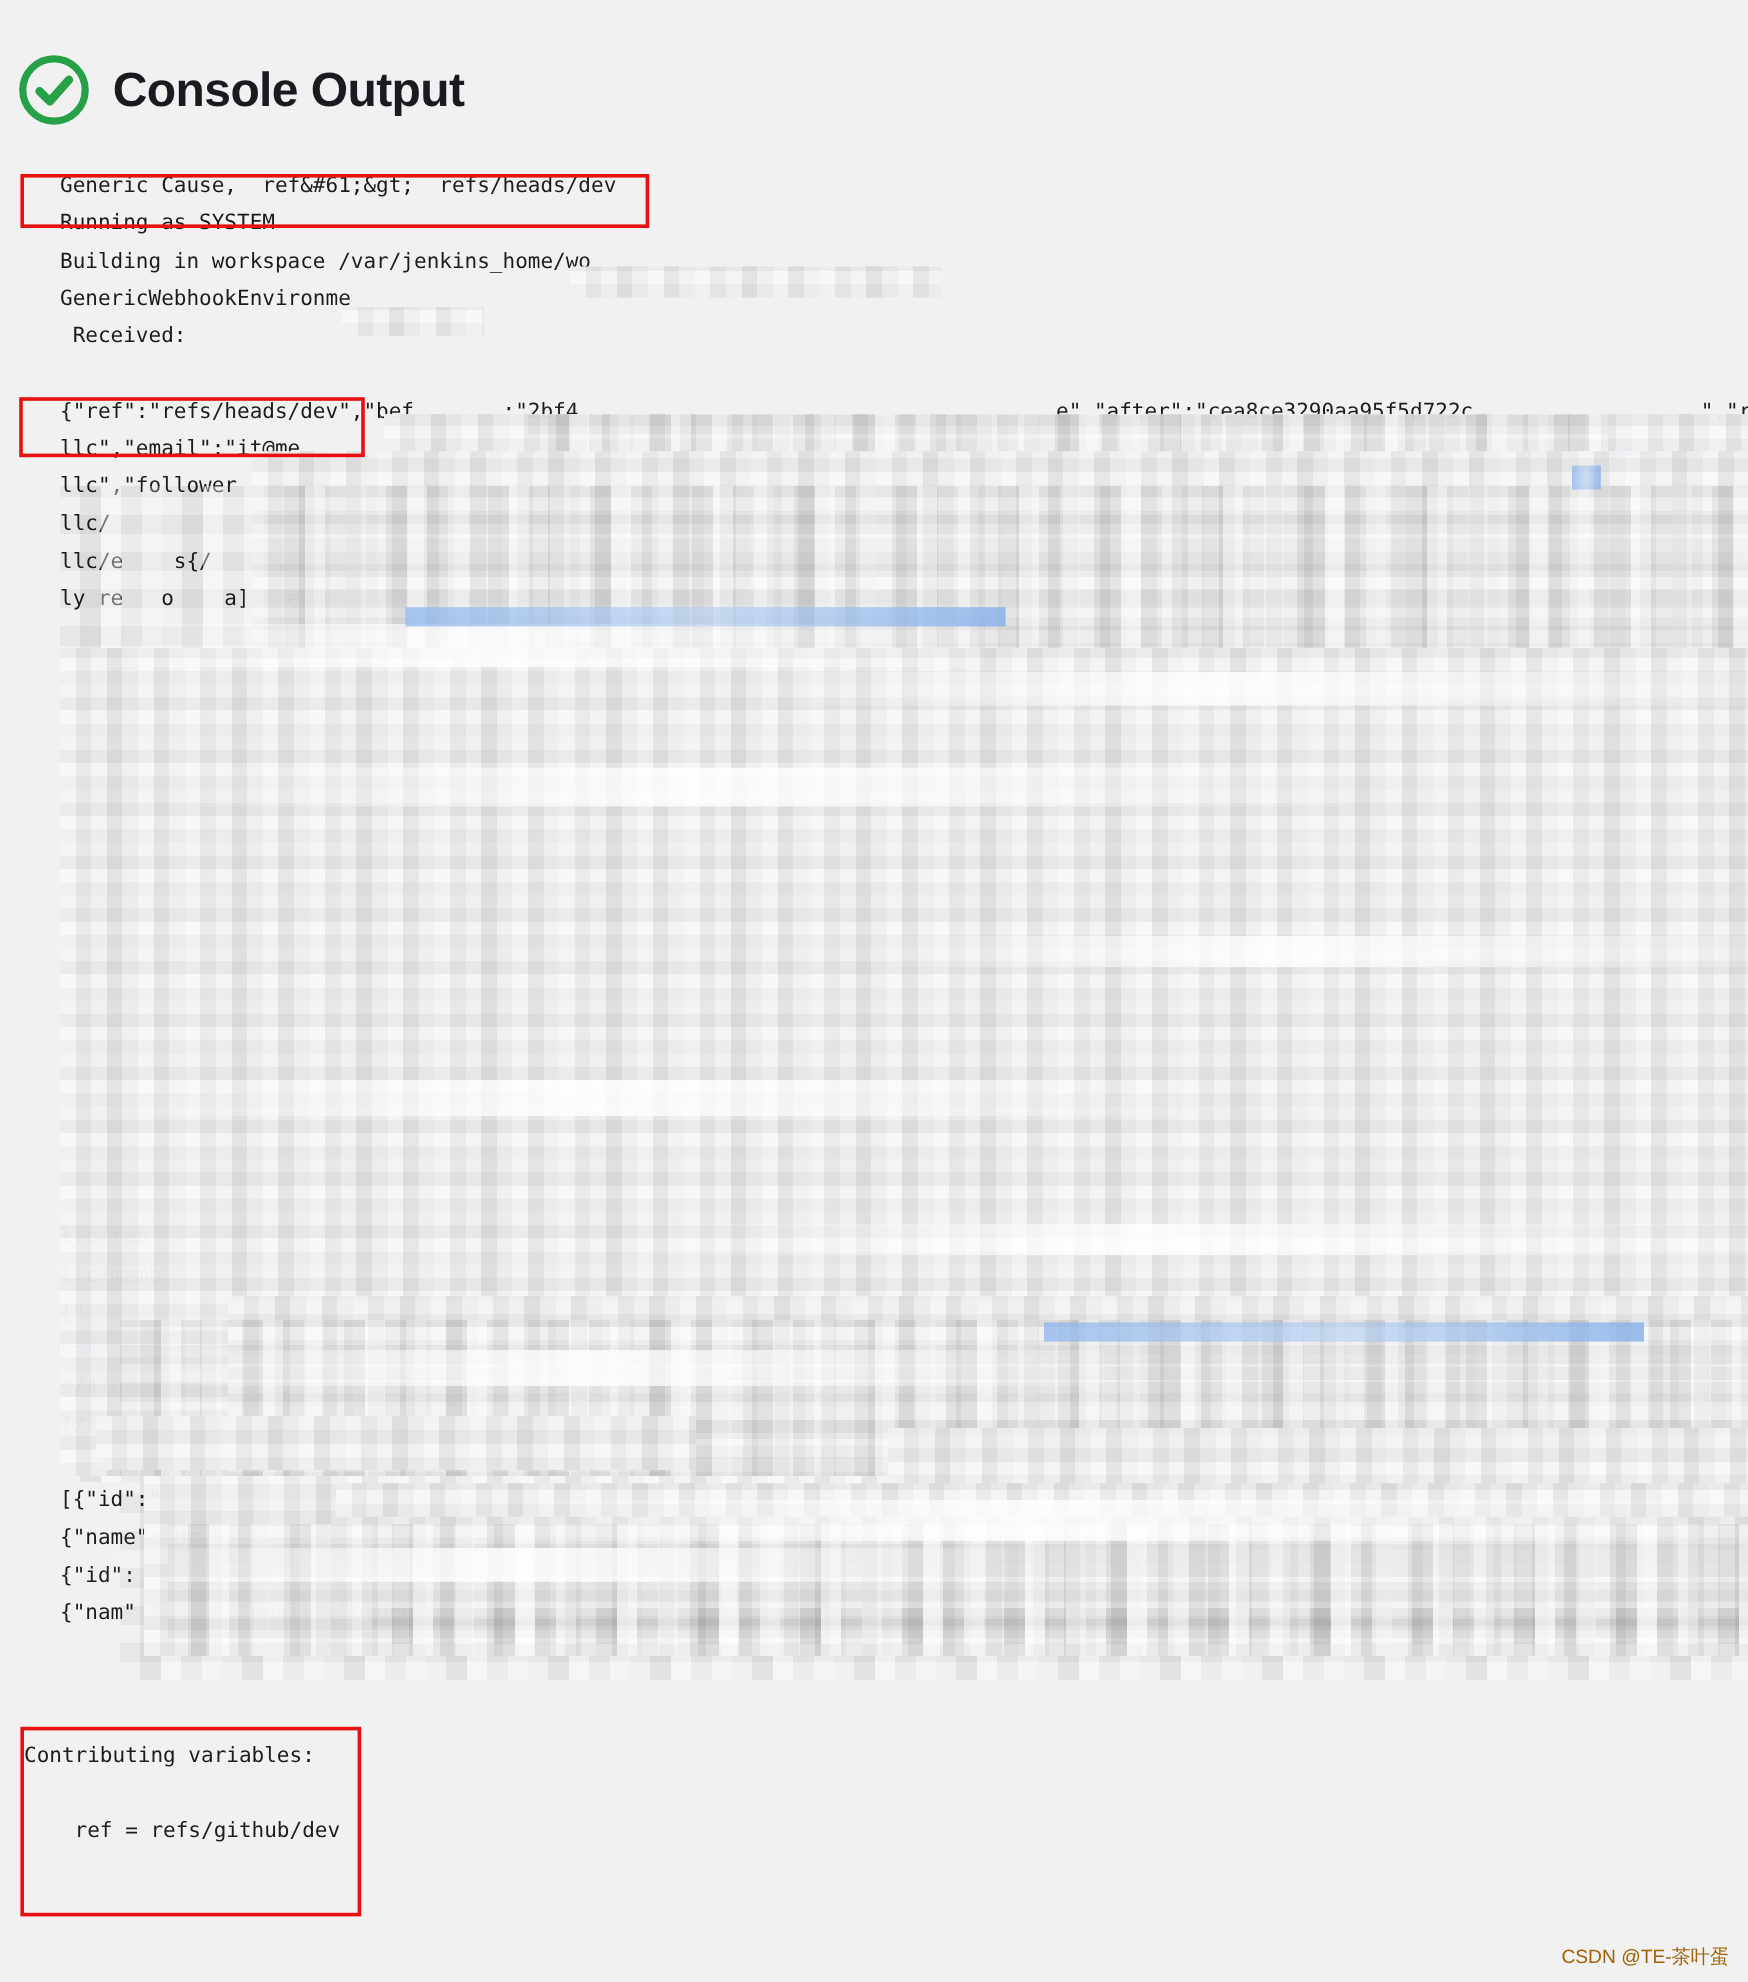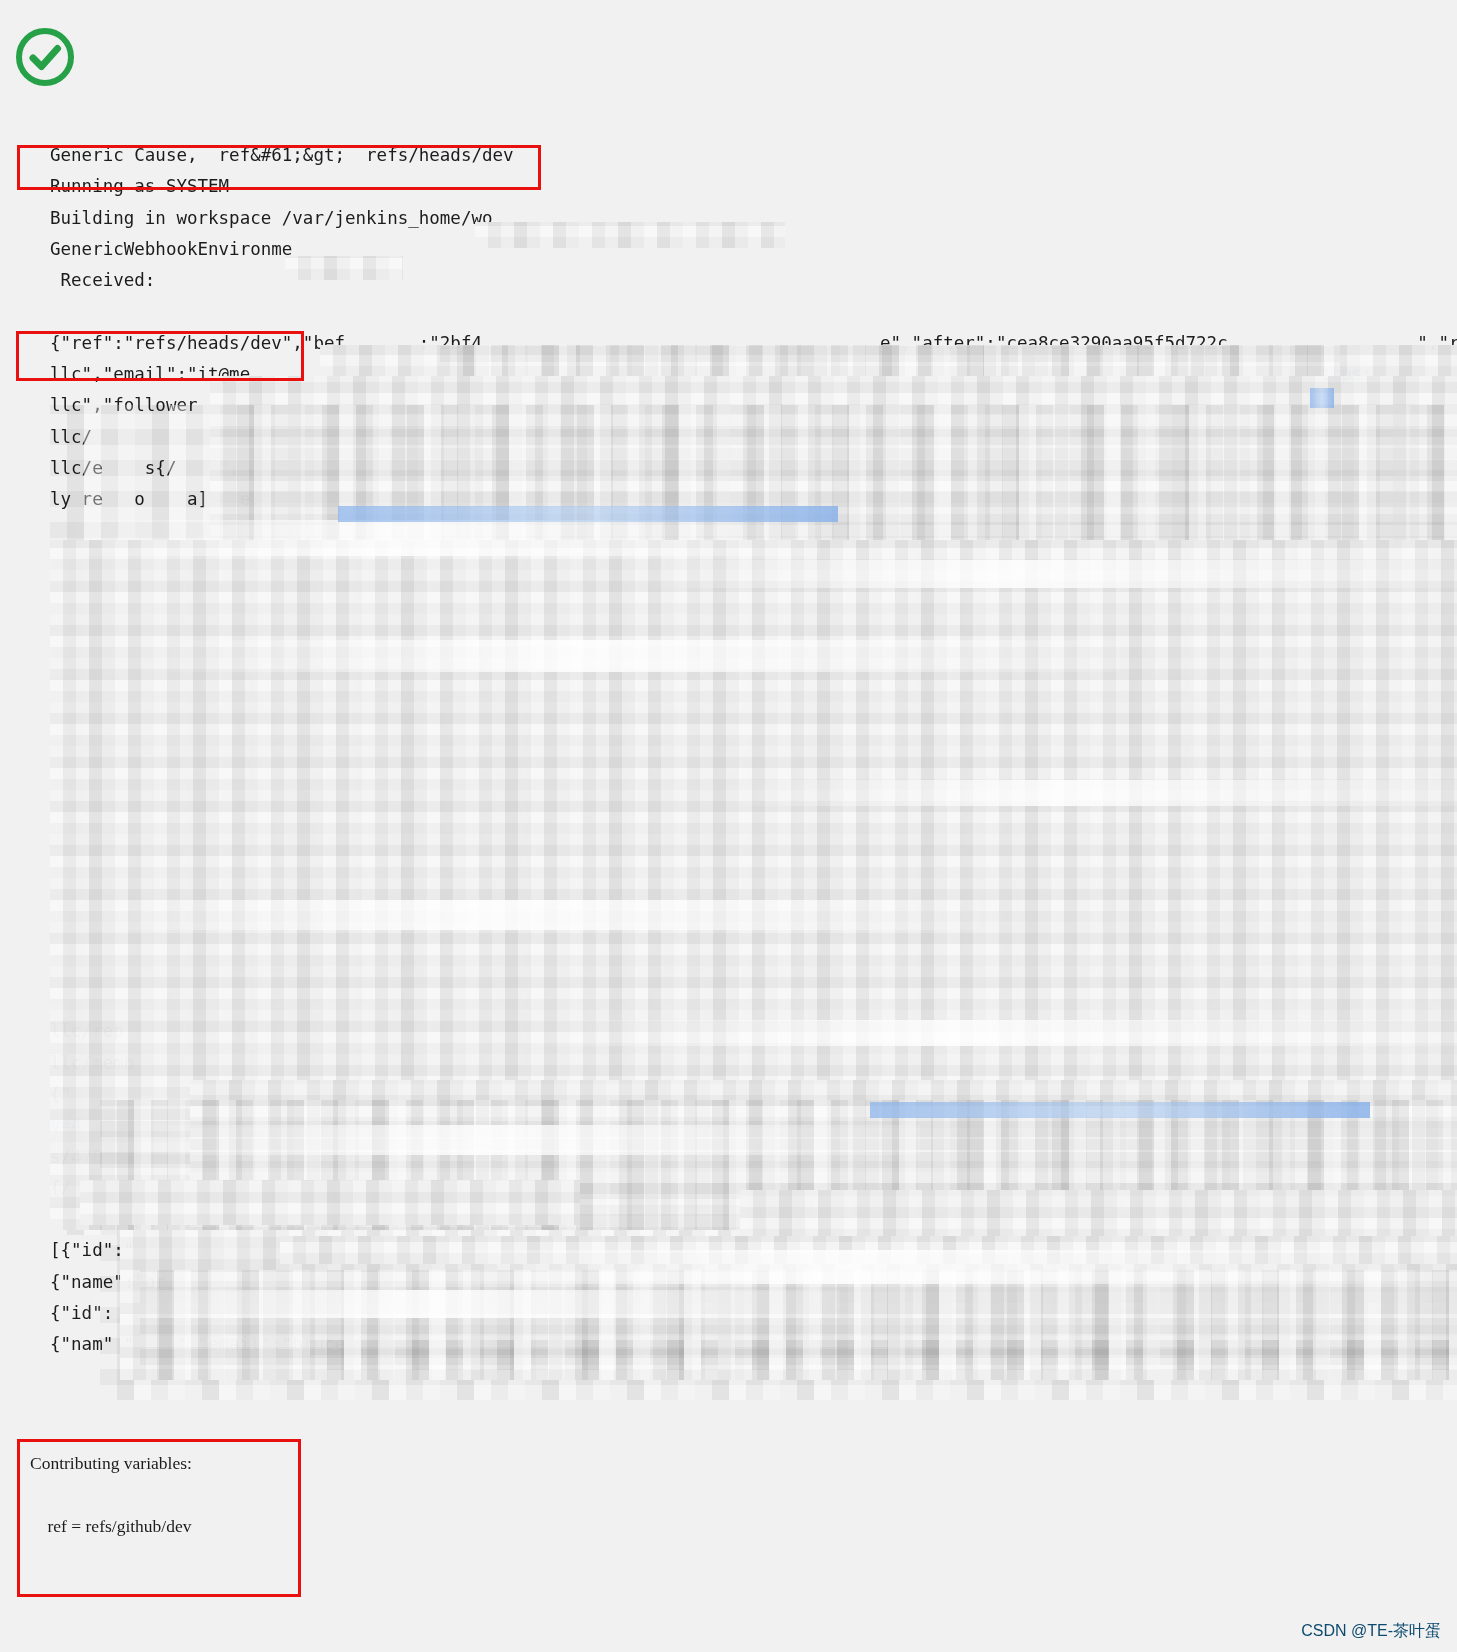--- a/index.html
+++ b/index.html
@@ -127,35 +127,36 @@
     box-sizing: border-box;
     pointer-events: none;
   }
 
   
   .watermark {
     position: absolute;
     right: 16px;
     bottom: 10px;
     font-size: 16px;
-    color: #0c4a6e;
+    color: #a16207;
     font-family: "Liberation Sans", sans-serif;
     white-space: nowrap;
   }
 </style>
 </head>
 <body>
 
 <div class="header">
   <span class="status-icon">
     <svg viewBox="0 0 62 62" width="62" height="62" aria-hidden="true">
       <circle cx="31" cy="31" r="26" fill="none" stroke="#26a148" stroke-width="6"></circle>
       <path d="M19 32 L27.5 40.5 L43.5 22.5" fill="none" stroke="#26a148" stroke-width="7" stroke-linecap="round" stroke-linejoin="round"></path>
     </svg>
   </span>
+  <h1 class="page-title">Console Output</h1>
 </div>
 
 <div class="console">
 
   <pre class="console-pre"><span class="line">Generic Cause,  ref&amp;#61;&amp;gt;  refs/heads/dev</span><span class="line">Running as SYSTEM</span><span class="line">Building in workspace /var/jenkins_home/wo</span><span class="line">GenericWebhookEnvironme</span><span class="line"> Received:</span><span class="ln-blank"></span><span class="line">{"ref":"refs/heads/dev","bef       :"2bf4</span><span class="line">llc","email":"it@me</span><span class="line">llc","follower</span><span class="line">llc/</span><span class="line">llc/e    s{/    ",</span><span class="line">ly re   o    a]   e."</span><span class="ln-blank"></span><span class="ln-blank"></span><span class="ln-blank"></span><span class="ln-blank"></span><span class="ln-blank"></span><span class="ln-blank"></span><span class="ln-blank"></span><span class="ln-blank"></span><span class="ln-blank"></span><span class="ln-blank"></span><span class="ln-blank"></span><span class="ln-blank"></span><span class="ln-blank"></span><span class="ln-blank"></span><span class="ln-blank"></span><span class="ln-blank"></span><span class="line">llc/rep</span><span class="line">llc/memb</span><span class="line">{"</span><span class="line lnk">v=4","</span><span class="line">s/470</span><span class="line">{/  po} ,"</span><span class="line">   "   tp</span><span class="line">[{"id":"</span><span class="line">{"name":"br</span><span class="line">{"id":</span><span class="line">{"nam" "    " "email":"bruce</span></pre>
 
   <pre class="console-pre" style="left:860px; top:188px;"><span class="line">e","after":"cea8ce3290aa95f5d722c                  ","reposit</span></pre>
   <pre class="console-pre" style="left:1300px; top:219px;"><span class="line lnk">ttps:</span></pre>
   <pre class="console-pre" style="left:1150px; top:1068px;"><span class="line lnk">ent.co</span></pre>
   <pre class="console-pre" style="left:350px; top:1068px;"><span class="line">ps://api.github.com/users/47077224</span></pre>
@@ -191,19 +192,19 @@
     <div class="smear" style="left:100px; top:985px;  width:800px;  height:30px;"></div>
     <div class="smear" style="left:380px; top:1110px; width:1000px; height:34px;"></div>
     <div class="smear" style="left:60px;  top:1150px; width:760px;  height:28px;"></div>
 
     <div class="blueband" style="left:318px;  top:366px;  width:500px; height:16px;"></div>
     <div class="blueband" style="left:850px;  top:962px;  width:500px; height:16px;"></div>
     <div class="blueband" style="left:1290px; top:248px;  width:24px;  height:20px;"></div>
   </div>
 </div>
 
-<pre class="console-pre" style="left:30px; top:1448px;font-family:Liberation Serif, serif;"><span class="line">Contributing variables:</span><span class="ln-blank"></span><span class="line">    ref = refs/github/dev</span></pre>
+<pre class="console-pre" style="left:20px; top:1448px;"><span class="line">Contributing variables:</span><span class="ln-blank"></span><span class="line">    ref = refs/github/dev</span></pre>
 
 <div class="redbox" style="left:17px;  top:145px;  width:524px; height:45px;"></div>
 <div class="redbox" style="left:16px;  top:331px;  width:288px; height:50px;"></div>
 <div class="redbox" style="left:17px;  top:1439px; width:284px; height:158px;"></div>
 
 <div class="watermark">CSDN @TE-茶叶蛋</div>
 
 </body></html>

